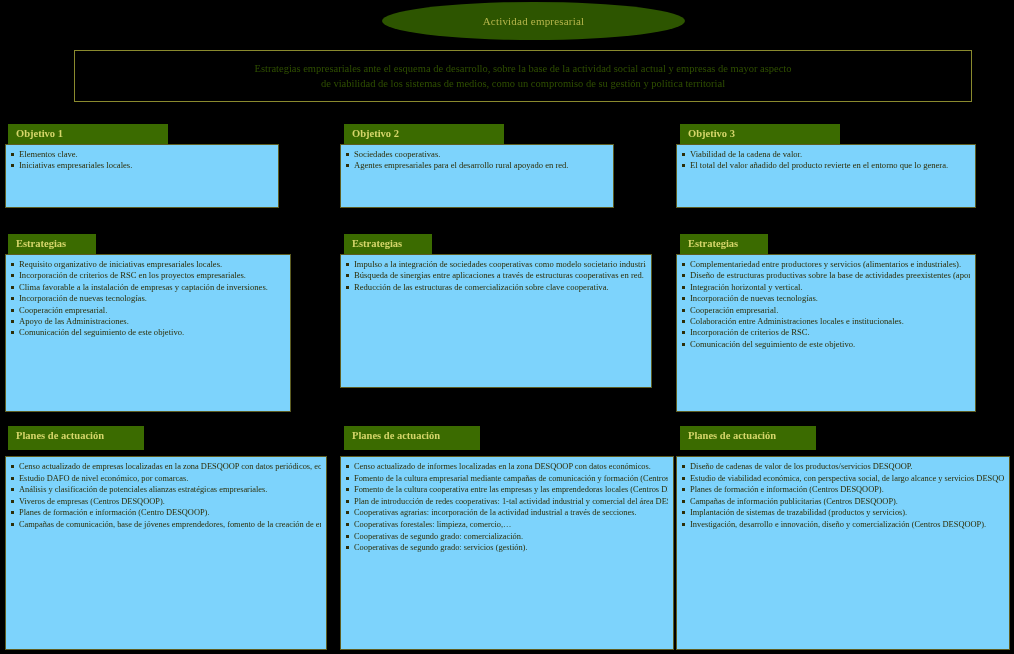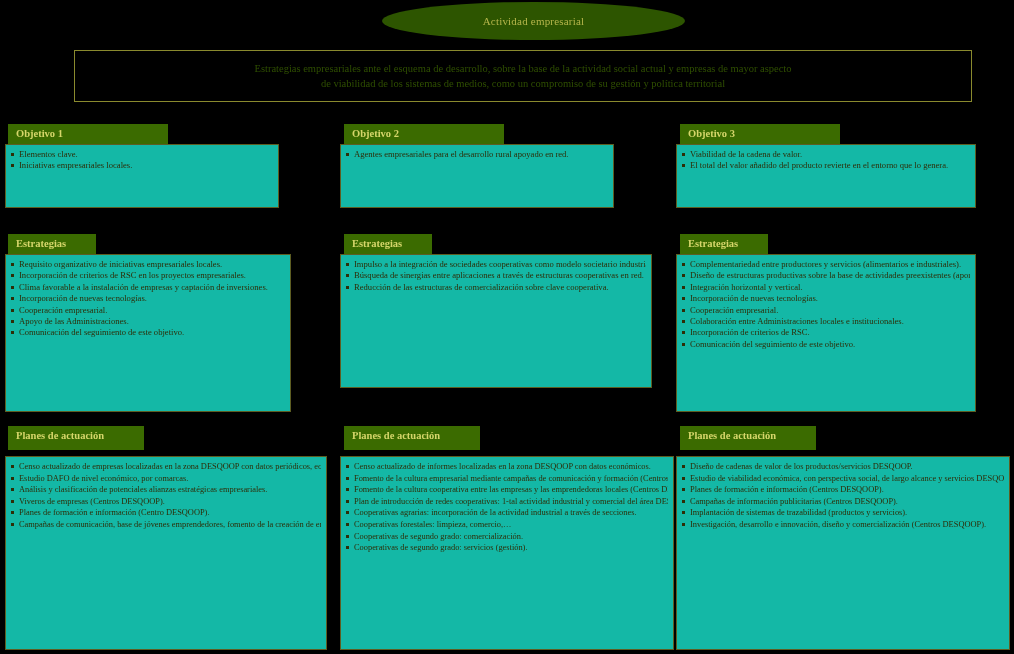--- a/index.html
+++ b/index.html
@@ -72,21 +72,21 @@
     padding: 4px 8px;
     box-sizing: border-box;
     height: 24px;
     line-height: 12px;
     white-space: nowrap;
     font-weight: bold;
   }
   
   .panel {
     position: absolute;
-    background: #14b8a6;
+    background: #7dd3fc;
     border: 1px solid #5d5d22;
     box-sizing: border-box;
     padding: 4px 5px;
     overflow: hidden;
   }
   .panel ul {
     list-style: none;
     margin: 0;
     padding: 0;
   }
@@ -158,20 +158,21 @@
       <li>Análisis y clasificación de potenciales alianzas estratégicas empresariales.</li>
       <li>Viveros de empresas (Centros DESQOOP).</li>
       <li>Planes de formación e información (Centro DESQOOP).</li>
       <li>Campañas de comunicación, base de jóvenes emprendedores, fomento de la creación de empresas,…  (Centros DESQOOP).</li>
     </ul>
   </div>
 
   <div class="tab" style="left:344px; top:124px; width:160px;">Objetivo 2</div>
   <div class="panel" style="left:340px; top:144px; width:274px; height:64px;">
     <ul>
+      <li>Sociedades cooperativas.</li>
       <li>Agentes empresariales para el desarrollo rural apoyado en red.</li>
     </ul>
   </div>
 
   <div class="tab" style="left:344px; top:234px; width:88px;">Estrategias</div>
   <div class="panel" style="left:340px; top:254px; width:312px; height:134px;">
     <ul>
       <li>Impulso a la integración de sociedades cooperativas como modelo societario industrial.</li>
       <li>Búsqueda de sinergias entre aplicaciones a través de estructuras cooperativas en red.</li>
       <li>Reducción de las estructuras de comercialización sobre clave cooperativa.</li>

